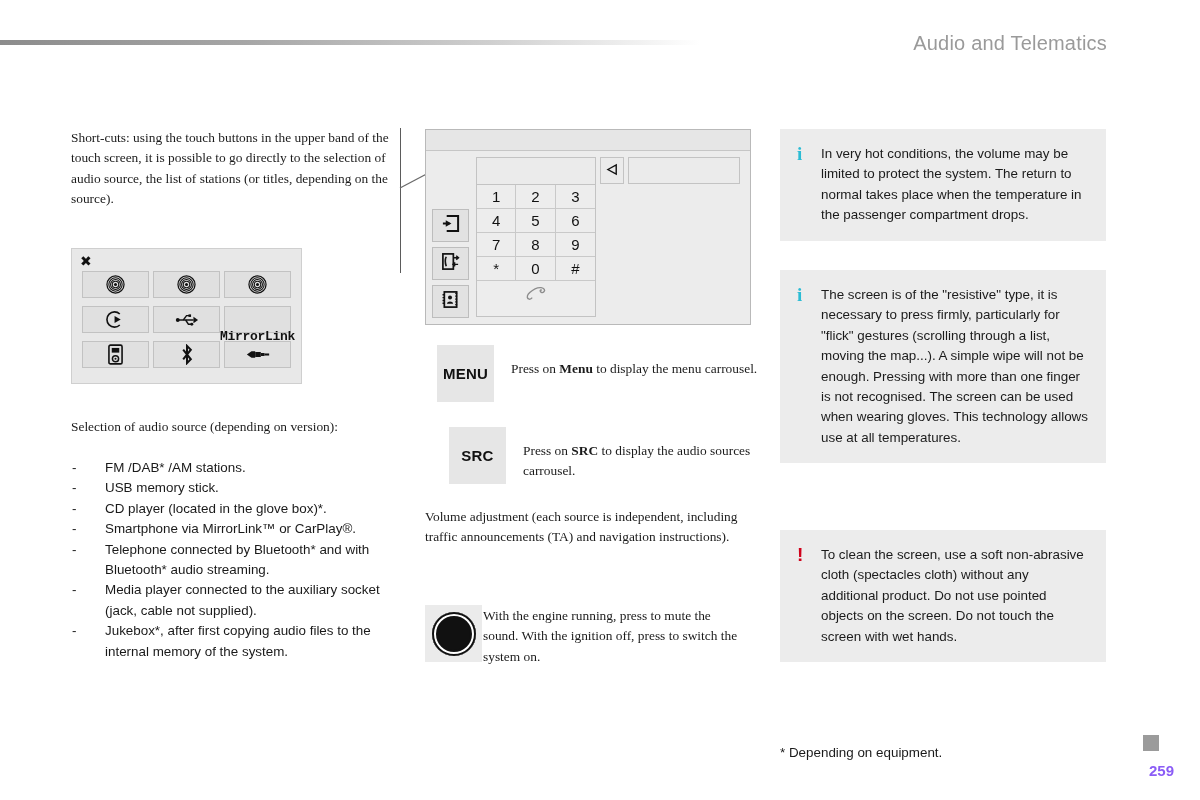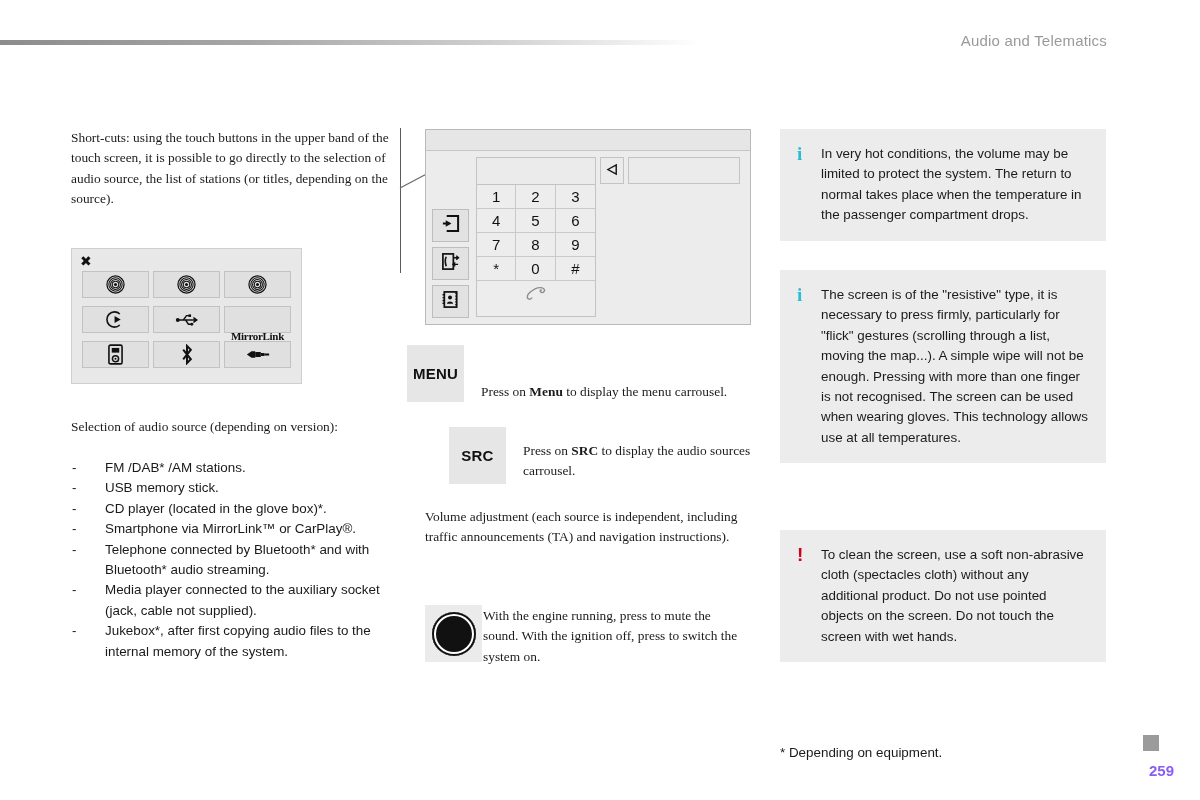--- a/index.html
+++ b/index.html
@@ -14,21 +14,21 @@
   }
   .page{position:absolute;inset:0;}
 
   
   .header-rule{
     position:absolute;left:0;top:40px;width:700px;height:5px;
     background:linear-gradient(to right,#8c8c8c 0%,#a6a6a6 35%,#cfcfcf 70%,#f2f2f2 92%,#ffffff 100%);
   }
   .header-title{
     position:absolute;right:93px;top:32px;
-    font-size:15px;color:#9a9a9a;letter-spacing:.2px;white-space:nowrap;
+    font-size:20px;color:#9a9a9a;letter-spacing:.2px;white-space:nowrap;
   }
 
   
   .body-text{font-size:13.4px;line-height:20.4px;color:#1b1b1b;font-family:Liberation Serif, serif;}
 
   
   .col-left{position:absolute;left:71px;top:128px;width:330px;}
   .intro-para{width:328px;}
   .vline{
     position:absolute;left:400px;top:128px;width:1px;height:145px;background:#5b5b5b;
@@ -50,22 +50,22 @@
     position:absolute;left:10px;top:22px;width:211px;
     display:grid;grid-template-columns:repeat(3,67px);grid-template-rows:repeat(3,27px);
     gap:8px 4px;
   }
   .src-cell{
     background:#e0e0e0;border:1px solid #c2c2c2;box-sizing:border-box;
     display:flex;align-items:center;justify-content:center;
   }
   .src-cell svg{display:block;}
   .mirrorlink-txt{
-    font-size:11px;font-weight:bold;letter-spacing:-.3px;color:#111;
-    font-family:Liberation Serif, serif;
+    font-size:13px;font-weight:bold;letter-spacing:-.3px;color:#111;
+    font-family:Liberation Mono, monospace;
     margin-top:33px;
   }
 
   
   .list-intro{position:absolute;left:71px;top:417px;width:320px;}
   ul.dash-list{list-style:none;margin:0;padding:0;position:absolute;left:71px;top:458px;width:330px;}
   ul.dash-list li{
     position:relative;padding-left:34px;margin-bottom:0;
     font-size:13.4px;line-height:20.4px;
   }
@@ -351,21 +351,21 @@
     <div class="kp-back">
       <span>
         <svg width="13" height="13" viewBox="0 0 14 14">
           <path d="M2 7 L11 2 L11 12 Z" fill="none" stroke="#111" stroke-width="1.5"></path>
         </svg>
       </span>
     </div>
     <div class="kp-field"></div>
   </div>
 
-  <div class="keyrow" style="left:407px;top:345px;align-items:flex-end;">
+  <div class="keyrow" style="left:437px;top:345px;">
     <div class="keycap">MENU</div>
     <div class="keytext body-text">
       <span>Press on </span><b>Menu</b><span> to display the menu carrousel.</span>
     </div>
   </div>
 
   <div class="keyrow" style="left:425px;top:427px;margin-left:24px;">
     <div class="keycap">SRC</div>
     <div class="keytext body-text">
       <span>Press on </span><b>SRC</b><span> to display the audio sources carrousel.</span>

